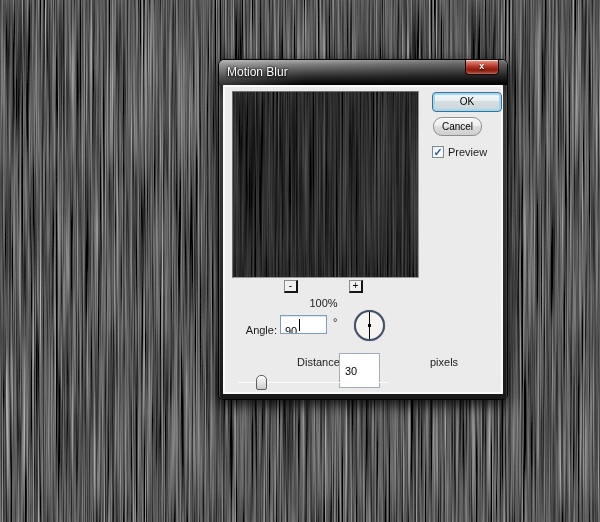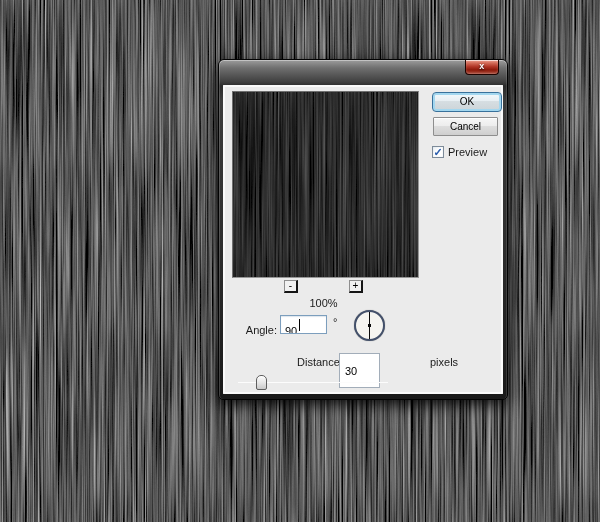--- a/index.html
+++ b/index.html
@@ -115,22 +115,22 @@
   }
 
   .btn { position:absolute; text-align:center; cursor:default; color:#000; font-size:10px; }
   .ok-btn {
     left:209px; top:7px; width:70px; height:20px; line-height:18px;
     border:1px solid #39719b; border-radius:4px;
     background:linear-gradient(180deg,#f3f9fc 0%,#e7eef2 45%,#d6dee2 46%,#ccd4d8 100%);
     box-shadow: inset 0 0 0 2px #a3d7ef;
   }
   .cancel-btn {
-    left:210px; top:32px; width:65px; height:19px; line-height:17px;
-    border:1px solid #8e8e8e; border-radius:1px;
+    left:210px; top:32px; width:49px; height:19px; line-height:17px;
+    border:1px solid #8e8e8e; border-radius:9px;
     background:linear-gradient(180deg,#f6f6f6 0%,#ededed 45%,#dedede 46%,#cfcfcf 100%);
     box-shadow: inset 0 1px 0 #fff;
   }
 
   .checkbox {
     position:absolute; left:209px; top:61px; width:12px; height:12px;
     background:linear-gradient(135deg,#e7eef4,#fdfdfd 40%,#fff);
     border:1px solid #7d8b99; box-shadow: inset 0 0 1px #b9cbd9;
     color:#2b5eae; font-size:11px; font-weight:bold; line-height:11px; text-align:center;
     cursor:default;
@@ -153,20 +153,23 @@
           <feFuncB type="gamma" amplitude="1.4" exponent="3.2" offset="-0.05"></feFuncB>
         </feComponentTransfer>
       </filter>
     </defs>
     <rect width="600" height="522" fill="#000"></rect>
     <rect width="600" height="522" filter="url(#rain)"></rect>
   </svg>
 
   <div class="dialog">
 
+    <div class="titlebar">
+      <span class="title-text">Motion Blur</span>
+    </div>
     <div class="close-btn">
       <span class="x">x</span>
     </div>
 
     <div class="content">
 
       <div class="preview-box">
         <svg width="187" height="187" aria-hidden="true">
           <rect width="187" height="187" fill="#000"></rect>
           <g opacity="0.5">

